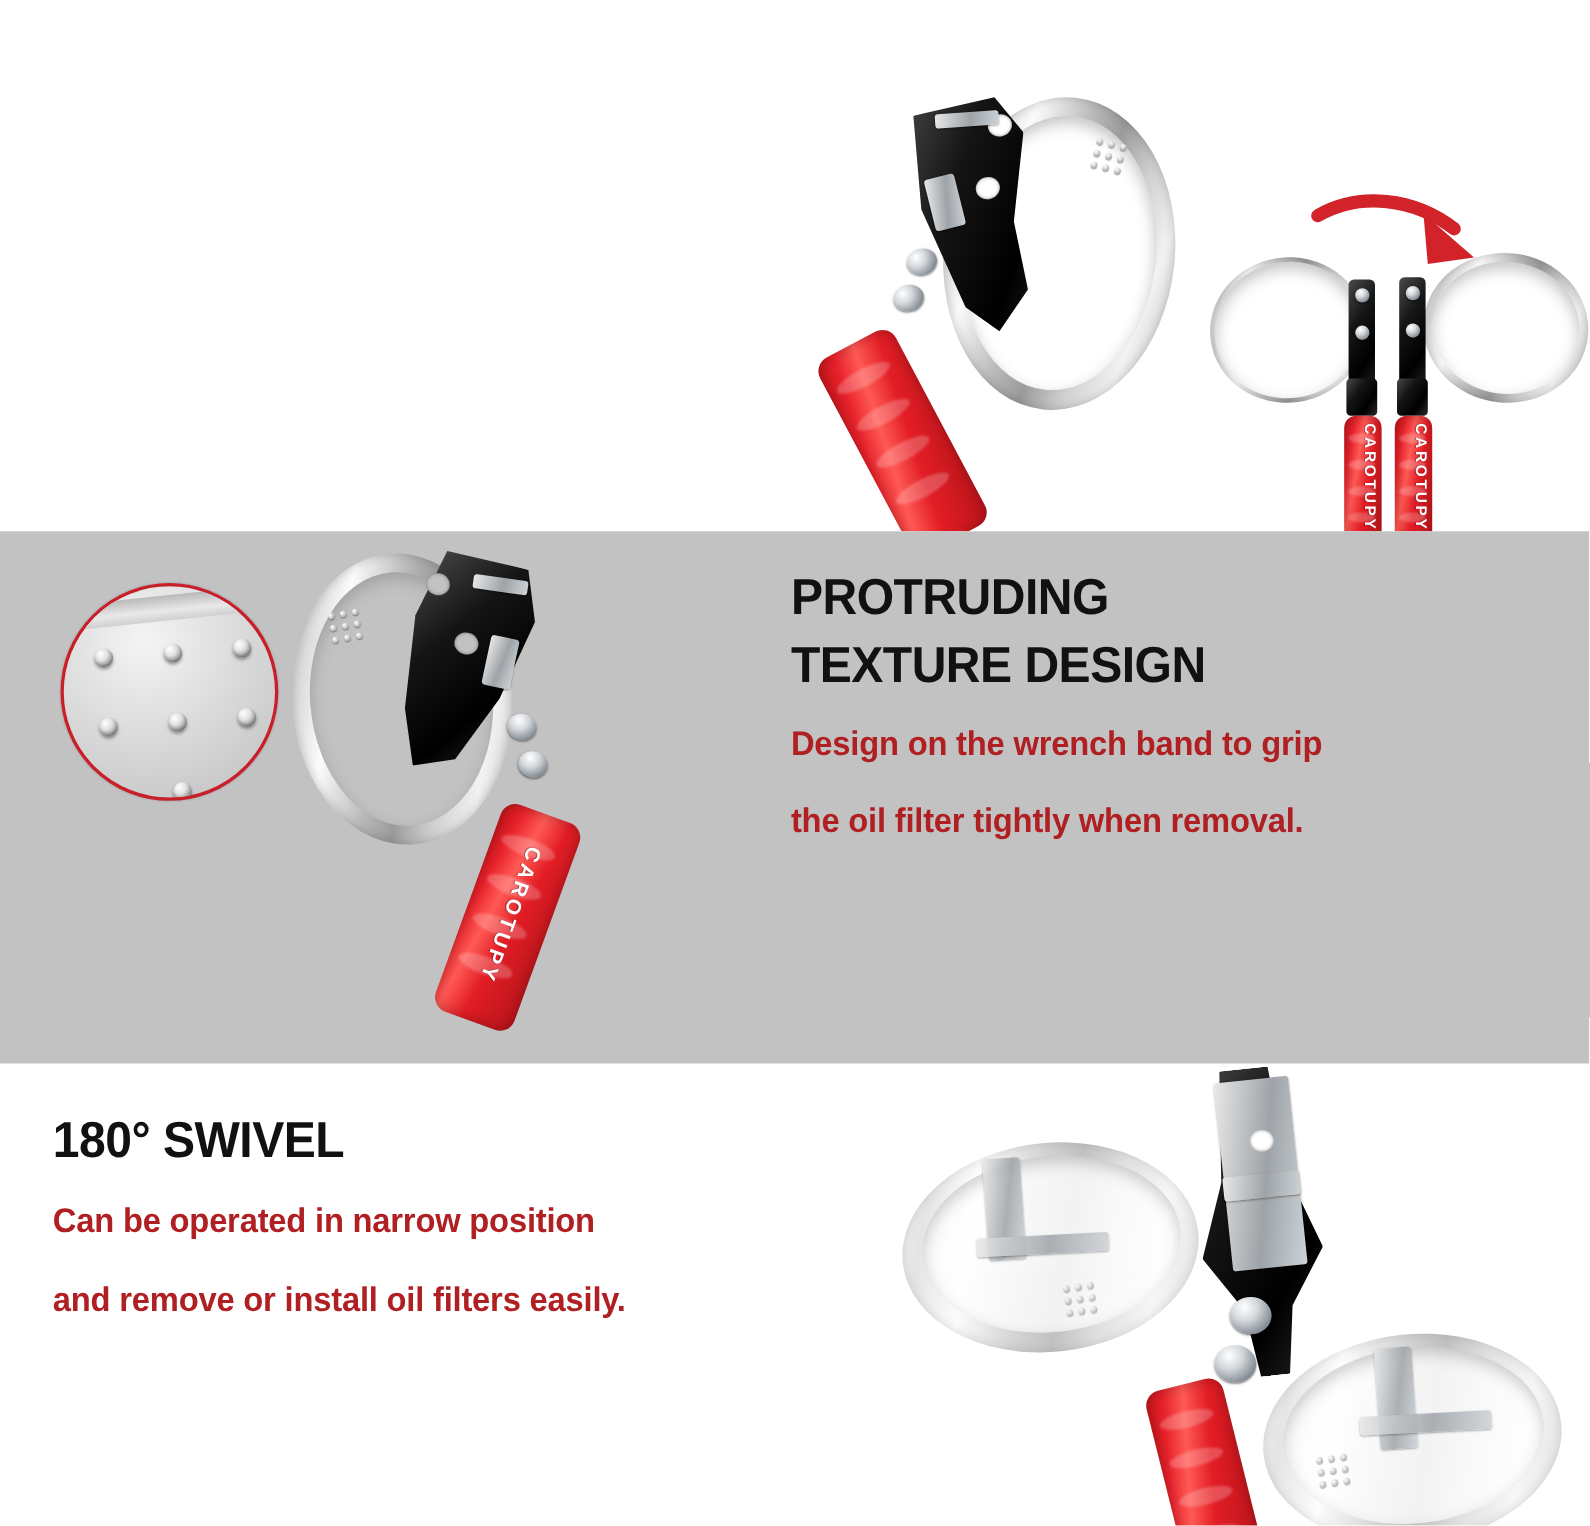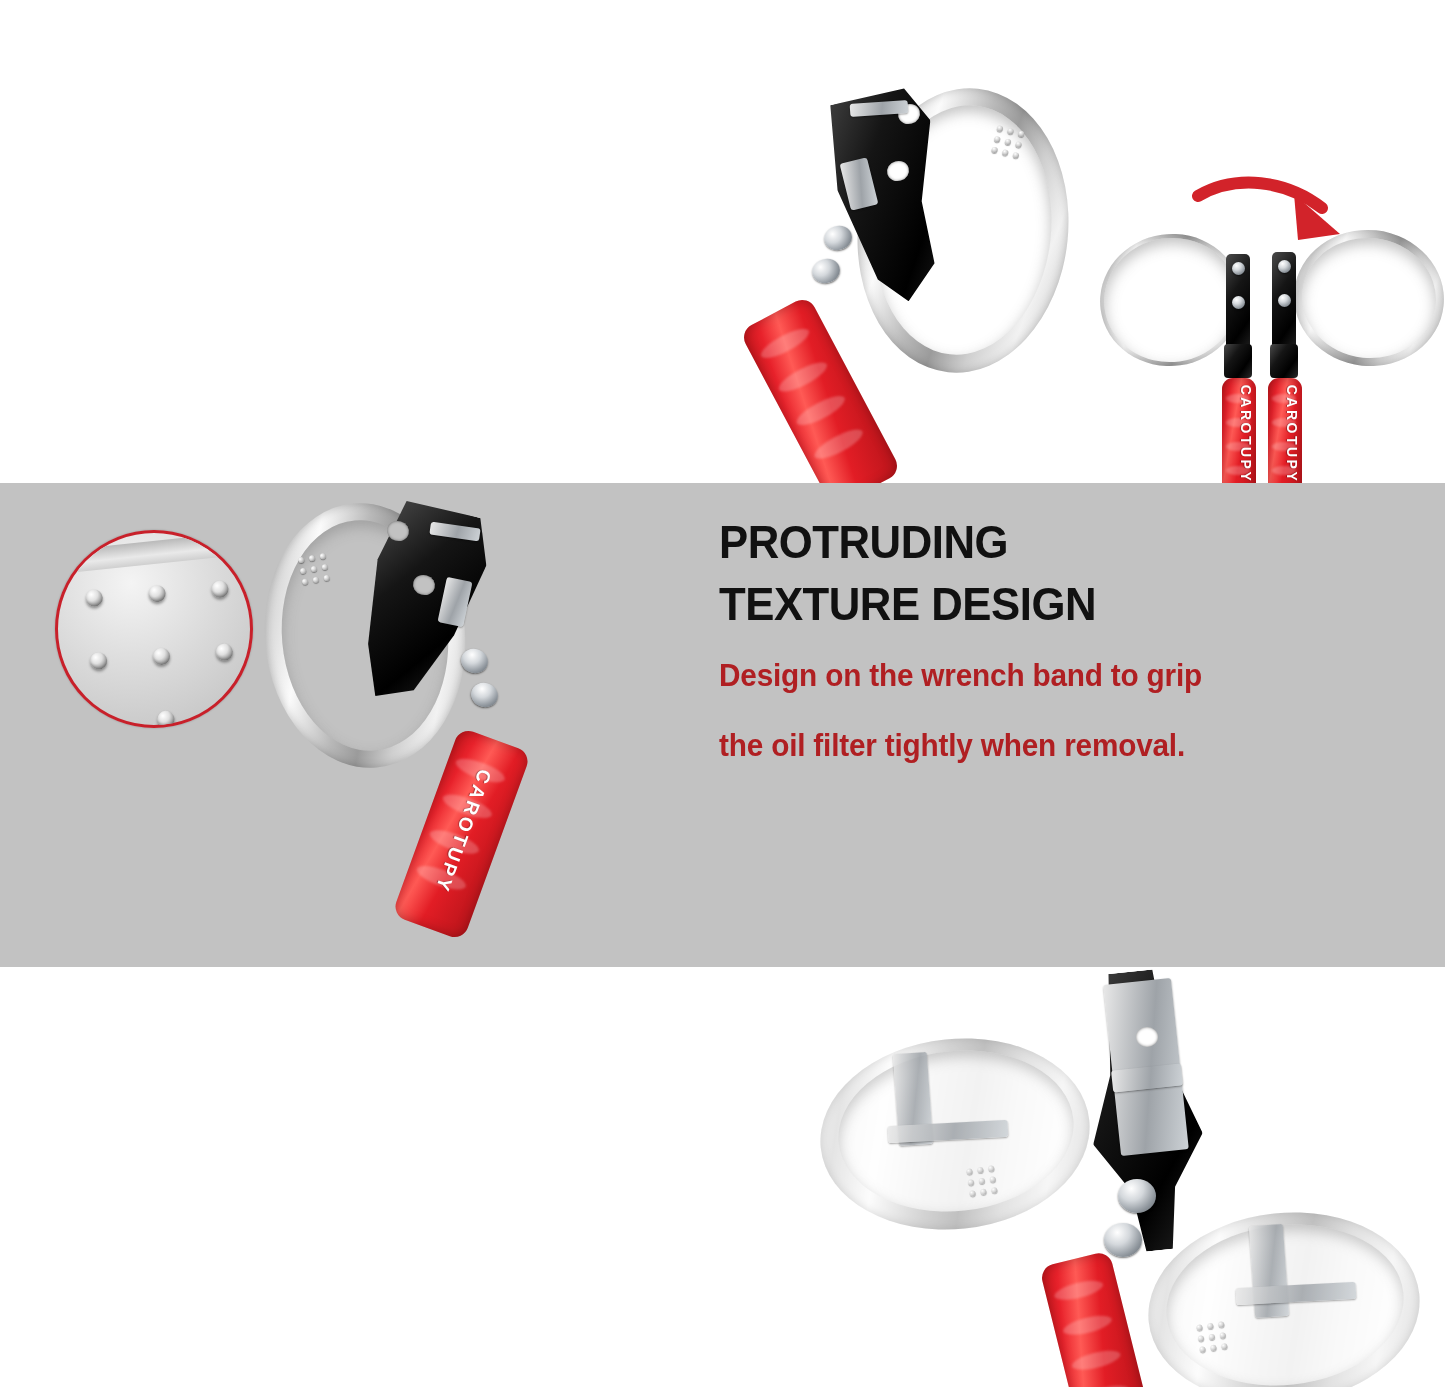--- a/index.html
+++ b/index.html
@@ -353,20 +353,25 @@
         <span class="grip-notch" style="left:8px; top:64px; width:52px; height:16px;"></span>
         <span class="grip-notch" style="left:8px; top:102px; width:52px; height:16px;"></span>
         <span class="grip-notch" style="left:8px; top:140px; width:52px; height:16px;"></span>
         <span class="handle-brand" style="left:-27px; top:86px; transform: rotate(90deg); font-size:19px; letter-spacing:3px;">CAROTUPY</span>
       </div>
     </div>
   </div>
 
   <div class="panel panel-three">
 
+    <div class="txt-block-three">
+      <div class="heading">180° SWIVEL</div>
+      <div class="subtext">Can be operated in narrow position</div>
+      <div class="subtext">and remove or install oil filters easily.</div>
+    </div>
 
     <div class="art" style="left:800px; top:0px; width:645px; height:420px;">
 
       <div class="band band-ghost" style="left:20px; top:72px; width:270px; height:190px; transform: rotate(-6deg);"></div>
       <div class="band-hole" style="left:38px; top:84px; width:236px; height:160px; transform: rotate(-6deg); opacity:0.8;"></div>
       <div class="rivet-grid" style="left:168px; top:200px; grid-template-columns: repeat(3, 6px); transform: rotate(-8deg); opacity:0.8;">
         <span class="rivet"></span>
         <span class="rivet"></span>
         <span class="rivet"></span>
         <span class="rivet"></span>

